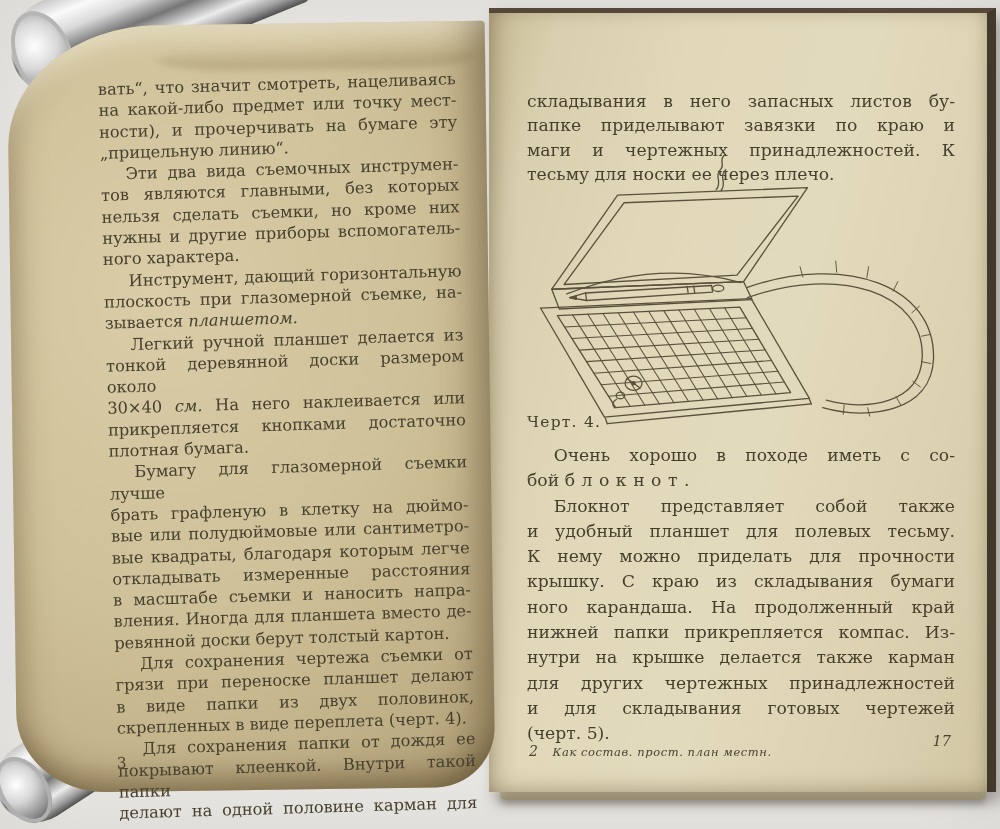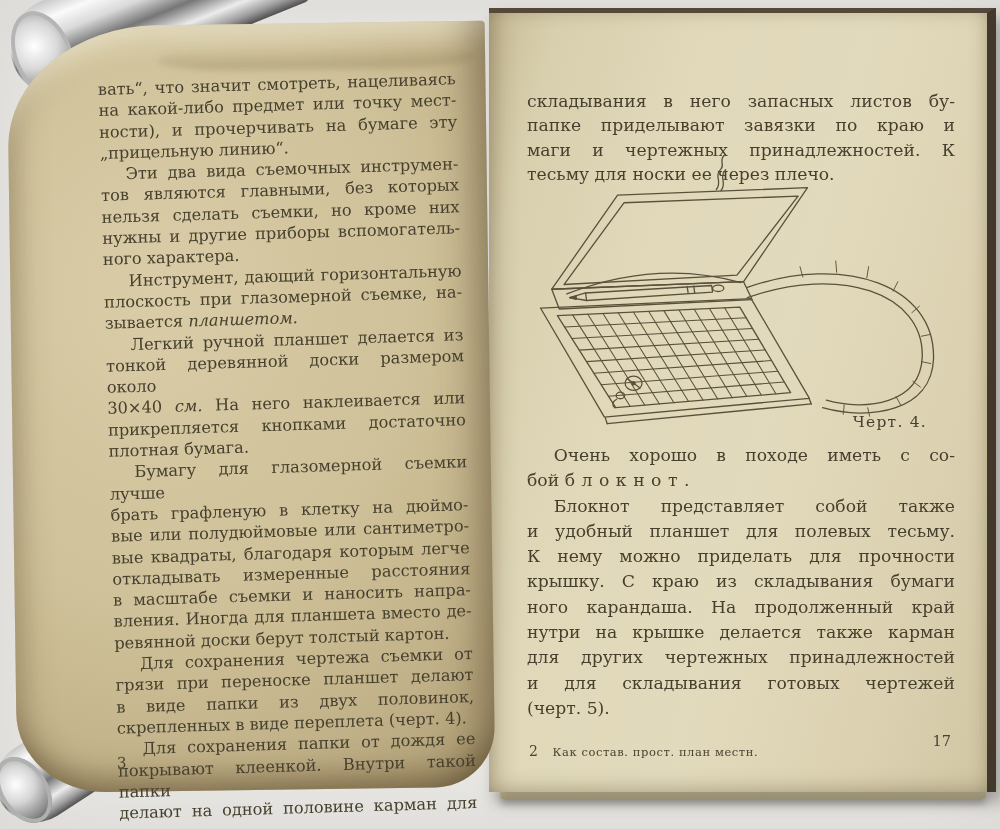--- a/index.html
+++ b/index.html
@@ -49,24 +49,24 @@
   .rp-top{position:absolute;left:38px;top:36px;width:428px;font-size:17.2px;line-height:24.4px;color:#473f2d;margin-top:40px;}
   .rp-bottom{position:absolute;left:38px;top:430px;width:428px;font-size:17.2px;line-height:25.3px;color:#473f2d;}
   .line{text-align:left;}
   .line.fill{text-align:justify;text-align-last:justify;}
   .line.ind{text-indent:1.55em;}
   .sp{letter-spacing:.38em;margin-top:15px;}
   .pagenum-left{position:absolute;left:100px;top:728px;font-size:15px;color:#46402e;}
   
   .figure{position:absolute;left:14px;top:138px;width:468px;height:268px;}
   .figure svg{width:100%;height:100%;overflow:visible;}
-  .fig-caption{position:absolute;left:38px;top:400px;width:400px;text-align:right;
+  .fig-caption{position:absolute;left:38px;top:400px;width:400px;text-align:left;
         font-size:15.5px;color:#473f2d;letter-spacing:.08em;}
   
-  .rp-footer{position:absolute;left:40px;top:730px;width:426px;font-size:11.5px;color:#4a4232;letter-spacing:.05em;}
+  .rp-footer{position:absolute;left:40px;top:730px;width:426px;font-size:11.5px;color:#4a4232;letter-spacing:.05em;font-style:italic;}
   .sig-num{font-size:14px;margin-right:14px;}
   .rp-pagenum{position:absolute;right:4px;top:-10px;font-size:14.5px;letter-spacing:0;}
 </style>
 </head>
 <body>
 
 <div class="photo">
 
   <div class="rod rod1"></div>
   <div class="rod rod2"></div>
@@ -155,20 +155,21 @@
     <div class="fig-caption">Черт. 4.</div>
 
     <div class="rp-bottom" id="rp-bottom">
         <div class="line fill ind"><span>Очень хорошо в походе иметь с со-</span></div>
         <div class="line"><span>бой </span><span class="sp">блокнот.</span></div>
         <div class="line fill ind"><span>Блокнот представляет собой также</span></div>
         <div class="line fill"><span>и удобный планшет для полевых тесьму.</span></div>
         <div class="line fill"><span>К нему можно приделать для прочности</span></div>
         <div class="line fill"><span>крышку. С краю из складывания бумаги</span></div>
         <div class="line fill"><span>ного карандаша. На продолженный край</span></div>
+        <div class="line fill"><span>нижней папки прикрепляется компас. Из-</span></div>
         <div class="line fill"><span>нутри на крышке делается также карман</span></div>
         <div class="line fill"><span>для других чертежных принадлежностей</span></div>
         <div class="line fill"><span>и для складывания готовых чертежей</span></div>
         <div class="line"><span>(черт. 5).</span></div>
       </div>
 
     <div class="rp-footer">
       <span class="sig-num">2</span><span>Как состав. прост. план местн.</span>
       <span class="rp-pagenum">17</span>
     </div>

